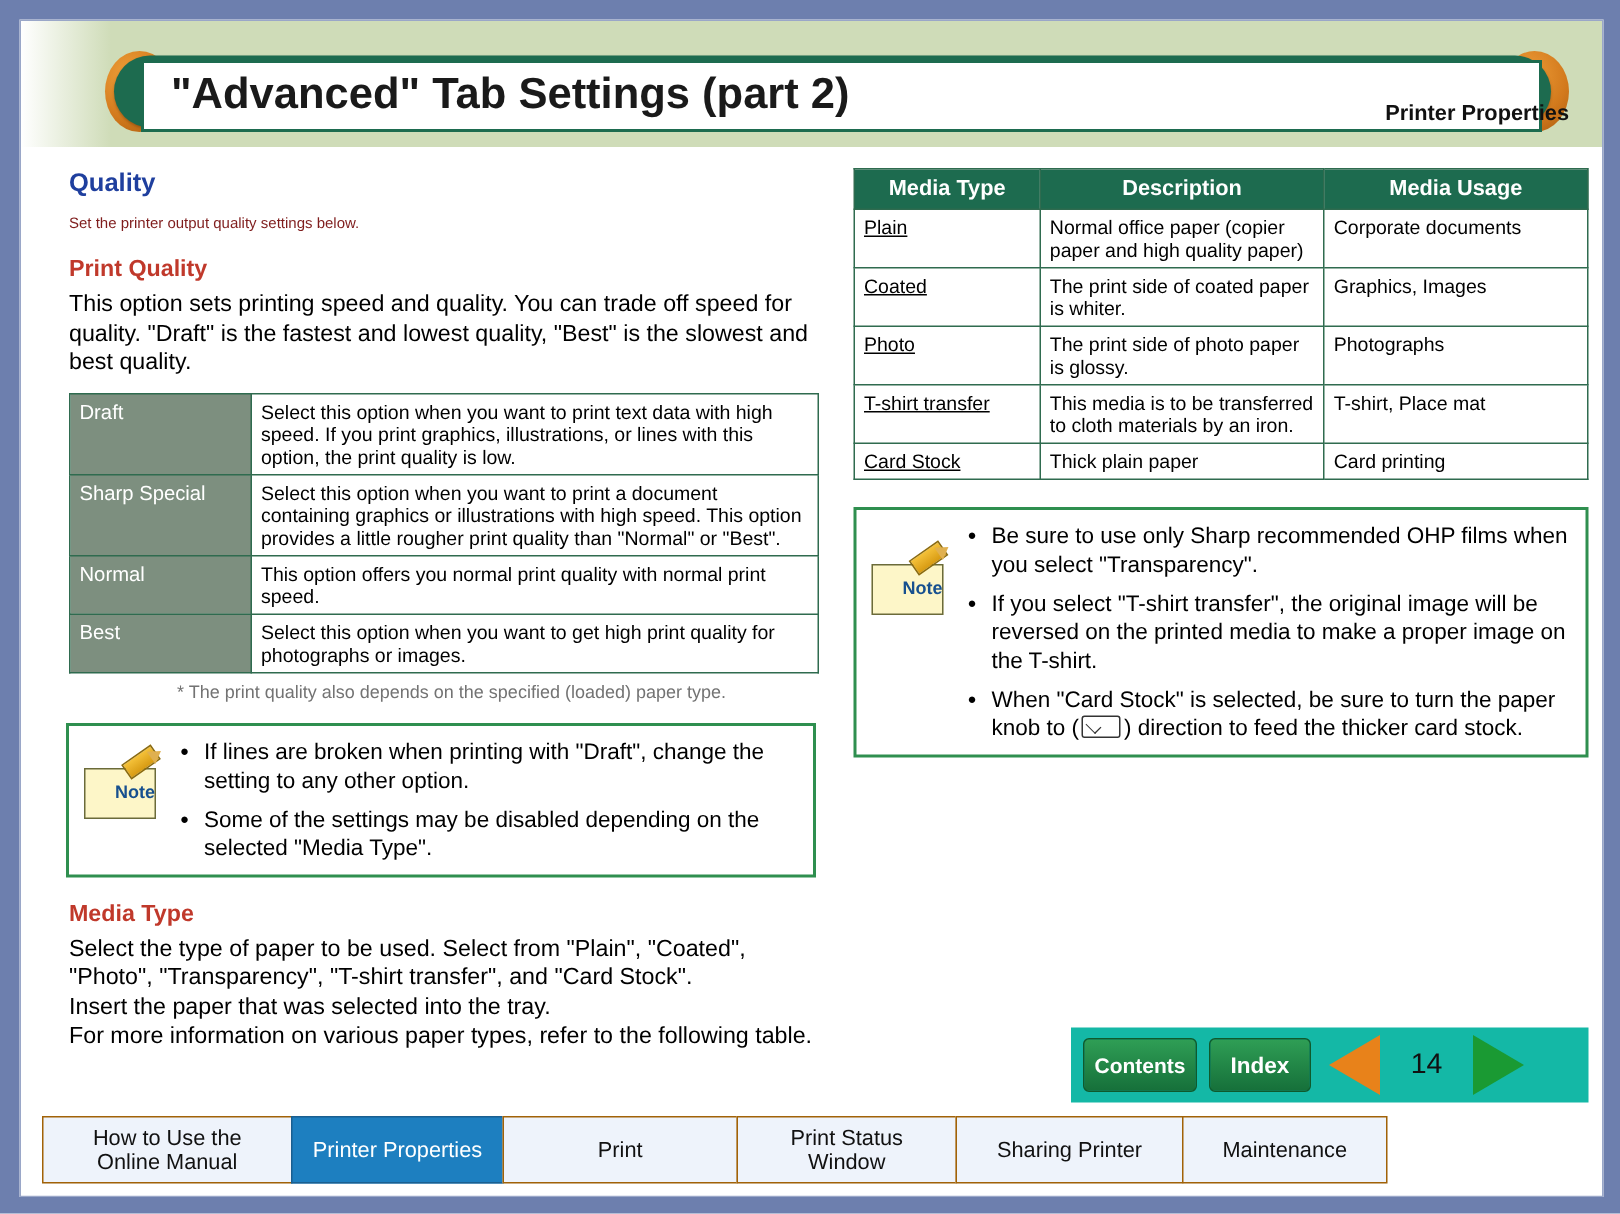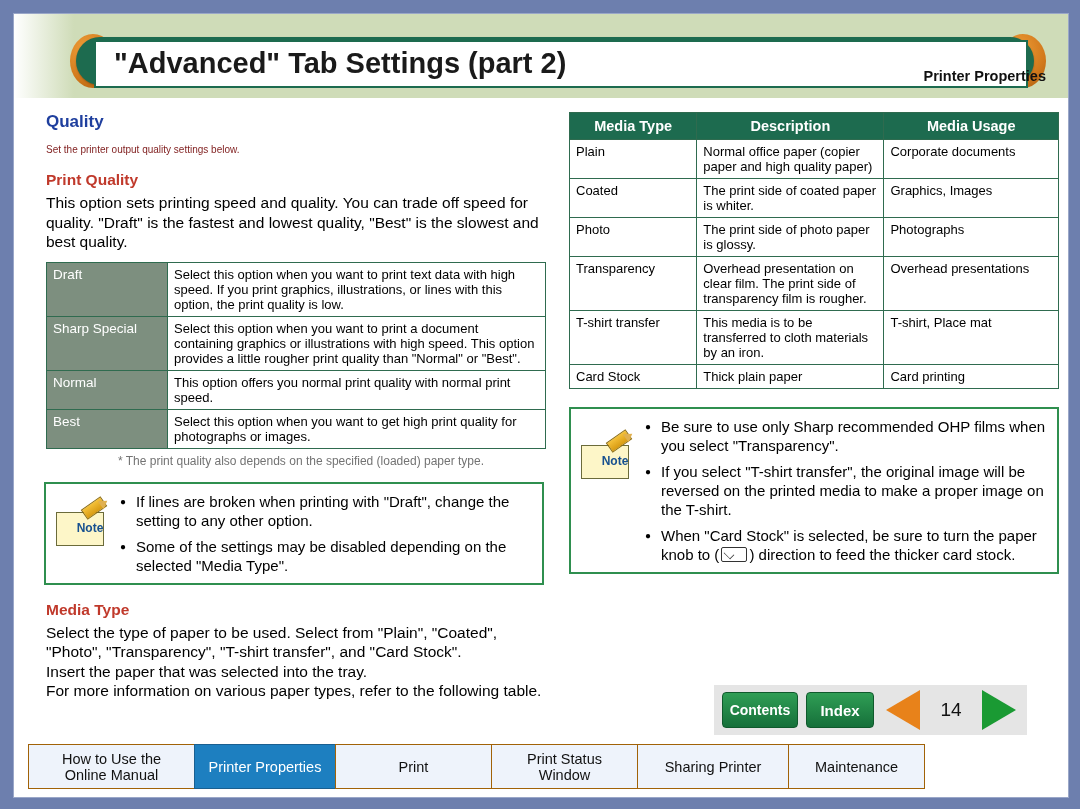--- a/index.html
+++ b/index.html
@@ -144,21 +144,21 @@
   
   .mt{width:490px;}
   .mt th{
     background:#1d6b4f;color:#fff;font-size:14.5px;font-weight:bold;
     border:1px solid #2f6b4f;padding:5px 4px;
   }
   .mt td{
     border:1px solid #2f6b4f;padding:5px 7px;font-size:13px;line-height:16px;
     vertical-align:top;background:#fff;color:#000;
   }
-  .mt td.c1{width:120px;}
+  .mt td.c1{width:120px;text-decoration:underline;}
   .mt td.c2{width:190px;}
   .mt td.c3{width:175px;}
 
   
   .footer-bar{
     position:absolute;left:0;top:726px;width:1054px;height:57px;
     background:#ffffff;
   }
   .navrow{
     position:absolute;left:14px;top:730px;width:1028px;height:45px;
@@ -176,22 +176,22 @@
   .navcell.w1{flex:0 0 165px;}
   .navcell.w2{flex:0 0 140px;}
   .navcell.w3{flex:0 0 155px;}
   .navcell.w4{flex:0 0 145px;}
   .navcell.w5{flex:0 0 150px;}
   .navcell.w6{flex:0 0 135px;}
   .navcell.w7{flex:0 0 145px;}
 
   
   .pagenav{
-    position:absolute;left:700px;top:671px;width:313px;height:50px;
-    background:#e5e5e5;
+    position:absolute;left:700px;top:671px;width:345px;height:50px;
+    background:#14b8a6;
     display:flex;align-items:center;
   }
   .btn-contents{
     margin-left:8px;width:74px;height:34px;border-radius:4px;
     background:linear-gradient(180deg,#2f9e55,#16703a);
     color:#fff;font-weight:bold;font-size:14px;
     display:flex;align-items:center;justify-content:center;
     border:1px solid #0f5a2c;
   }
   .btn-index{
@@ -309,25 +309,20 @@
       </tr>
       <tr>
         <td class="c1">Coated</td>
         <td class="c2">The print side of coated paper is whiter.</td>
         <td class="c3">Graphics, Images</td>
       </tr>
       <tr>
         <td class="c1">Photo</td>
         <td class="c2">The print side of photo paper is glossy.</td>
         <td class="c3">Photographs</td>
-      </tr>
-      <tr>
-        <td class="c1">Transparency</td>
-        <td class="c2">Overhead presentation on clear film. The print side of transparency film is rougher.</td>
-        <td class="c3">Overhead presentations</td>
       </tr>
       <tr>
         <td class="c1">T-shirt transfer</td>
         <td class="c2">This media is to be transferred to cloth materials by an iron.</td>
         <td class="c3">T-shirt, Place mat</td>
       </tr>
       <tr>
         <td class="c1">Card Stock</td>
         <td class="c2">Thick plain paper</td>
         <td class="c3">Card printing</td>

